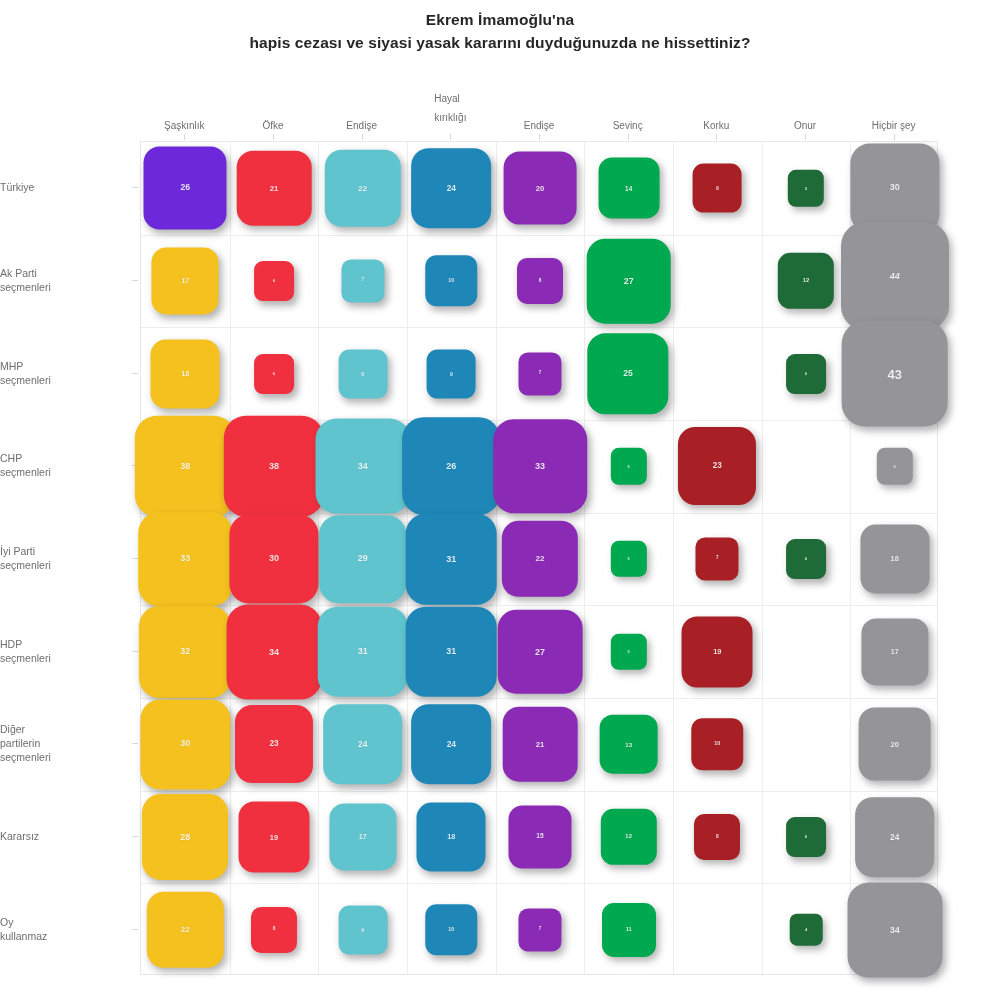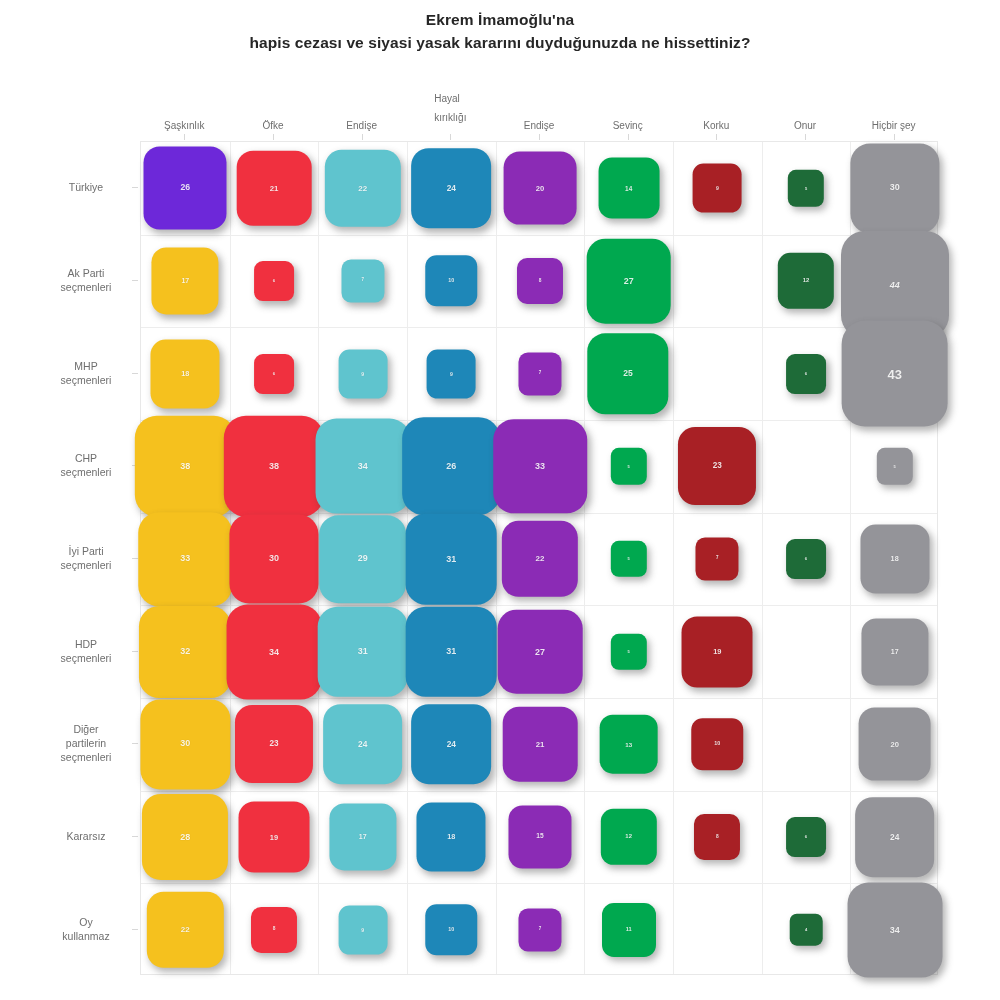--- a/index.html
+++ b/index.html
@@ -44,28 +44,27 @@
     white-space:pre-line;
   }
   .col-tick{
     position:absolute;top:134px;width:1px;height:6px;background:#d8d8d8;
   }
 
   
   .row-head{
     position:absolute;
     right:0;
-    text-align:center;
+    text-align:left;
     font-size:10.5px;
     color:#6e6e6e;
     line-height:14px;
     white-space:pre-line;
     transform:translateY(-50%);
     width:132px;
-    padding-left:20px;
   }
   .row-tick{
     position:absolute;left:132px;width:6px;height:1px;background:#d8d8d8;
   }
 
   
   .bubble{
     position:absolute;
     transform:translate(-50%,-50%);
     display:flex;align-items:center;justify-content:center;
@@ -199,21 +198,21 @@
       </div>
       <div class="bubble" style="left: 399px; top: 139px; width: 46.0514px; height: 46.0514px; background: rgb(139, 43, 181); border-radius: 10.1313px; font-size: 4.83539px;">
         <span>8</span>
       </div>
       <div class="bubble" style="left: 487.667px; top: 139px; width: 84.6017px; height: 84.6017px; background: rgb(0, 168, 79); border-radius: 18.6124px; font-size: 8.88318px;">
         <span>27</span>
       </div>
       <div class="bubble" style="left: 665px; top: 139px; width: 56.4012px; height: 56.4012px; background: rgb(30, 107, 56); border-radius: 12.4083px; font-size: 5.92212px;">
         <span>12</span>
       </div>
-      <div class="bubble" style="left: 753.667px; top: 143px; width: 108px; height: 108px; background: rgb(148, 148, 153); border-radius: 23.76px; font-size: 9px; font-style: italic;">
+      <div class="bubble" style="left: 753.667px; top: 134px; width: 108px; height: 108px; background: rgb(148, 148, 153); border-radius: 23.76px; font-size: 9px; font-style: italic;">
         <span>44</span>
       </div>
       <div class="bubble" style="left: 44.3333px; top: 231.667px; width: 69.077px; height: 69.077px; background: rgb(245, 193, 30); border-radius: 15.1969px; font-size: 7.25309px;">
         <span>18</span>
       </div>
       <div class="bubble" style="left: 133px; top: 231.667px; width: 39.8816px; height: 39.8816px; background: rgb(240, 48, 63); border-radius: 8.77396px; font-size: 4.18757px;">
         <span>6</span>
       </div>
       <div class="bubble" style="left: 221.667px; top: 231.667px; width: 48.8448px; height: 48.8448px; background: rgb(95, 196, 206); border-radius: 10.7459px; font-size: 5.12871px;">
         <span>9</span>

